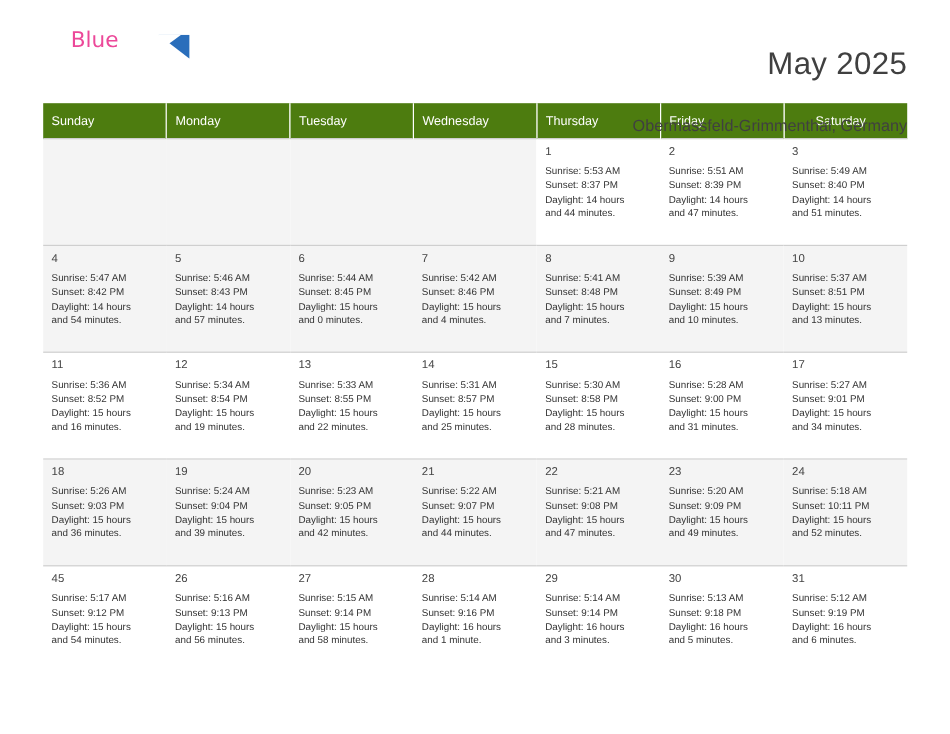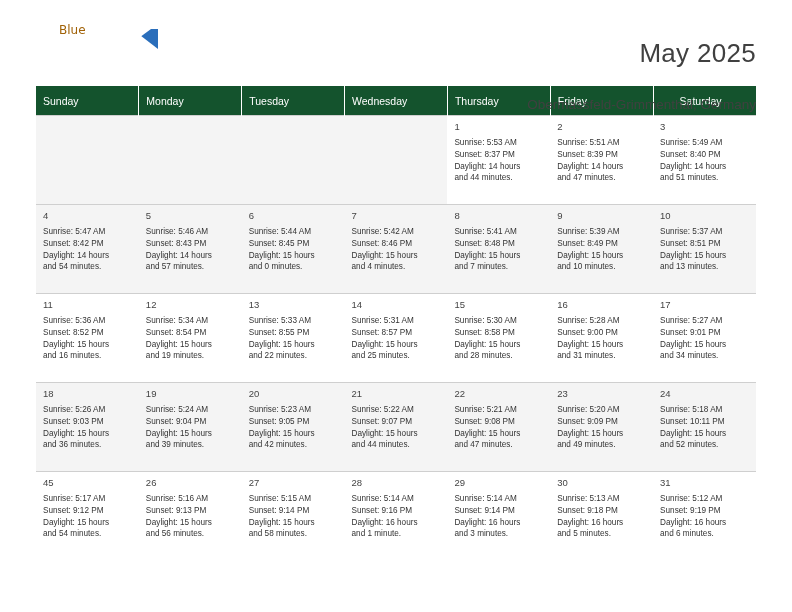--- a/index.html
+++ b/index.html
@@ -33,22 +33,22 @@
     width: 200px;
     height: 50px;
   }
   .logo-general {
     font-size: 21px;
     color: #5a5a5a;
     letter-spacing: 0.2px;
     font-family: "DejaVu Sans", sans-serif;
   }
   .logo-blue {
-    font-size: 12px;
-    color: #a16207;
+    font-size: 18px;
+    color: #ec4899;
     font-family: "DejaVu Sans", sans-serif;
     display: block;
     margin-top: -3px;
     margin-left: 23px;
   }
   .logo-flag {
     position: absolute;
     left: 96px;
     top: 3px;
     width: 26px;
@@ -70,21 +70,21 @@
     margin-top: 28px;
   }
   
   table.cal {
     border-collapse: collapse;
     width: 720px;
     table-layout: fixed;
     margin-top: 12px;
   }
   table.cal th {
-    background: #14532d;
+    background: #4d7c0f;
     color: #ffffff;
     font-size: 10.5px;
     font-weight: normal;
     text-align: left;
     padding: 6px 7px;
     height: 17px;
     border-right: 1px solid #ffffff;
   }
   table.cal th:last-child { border-right: none; padding-left: 26px; }
   table.cal td {

